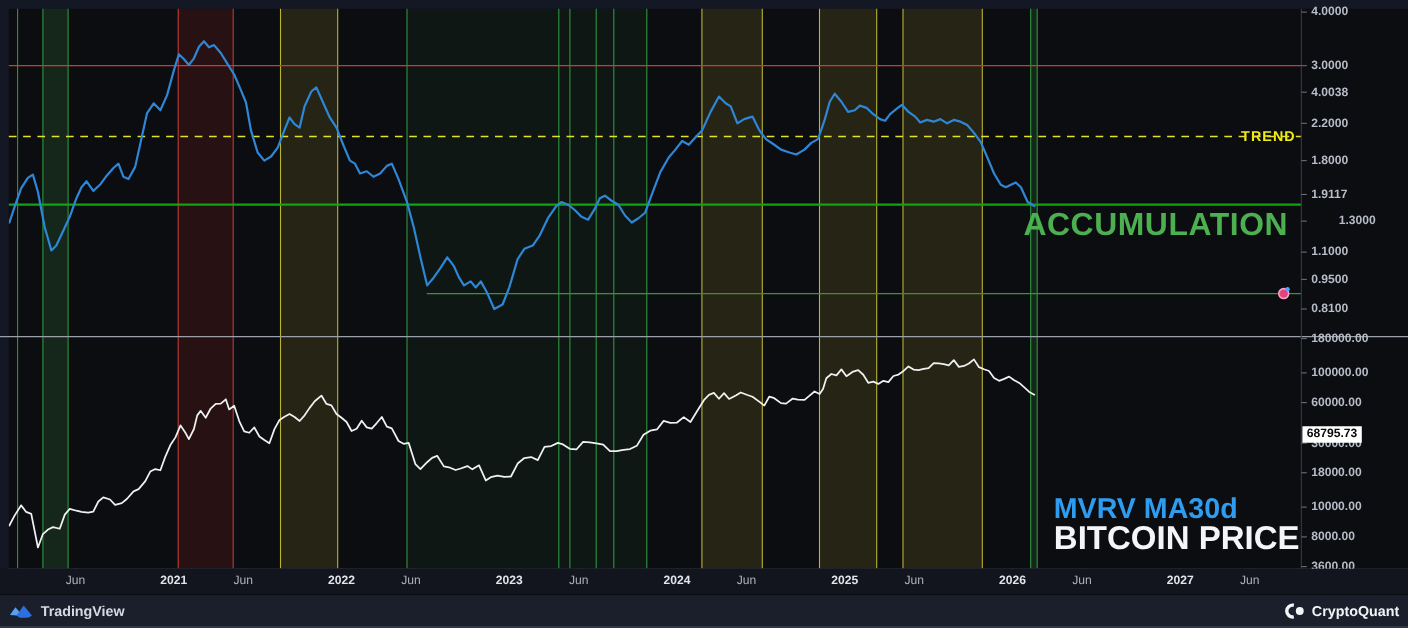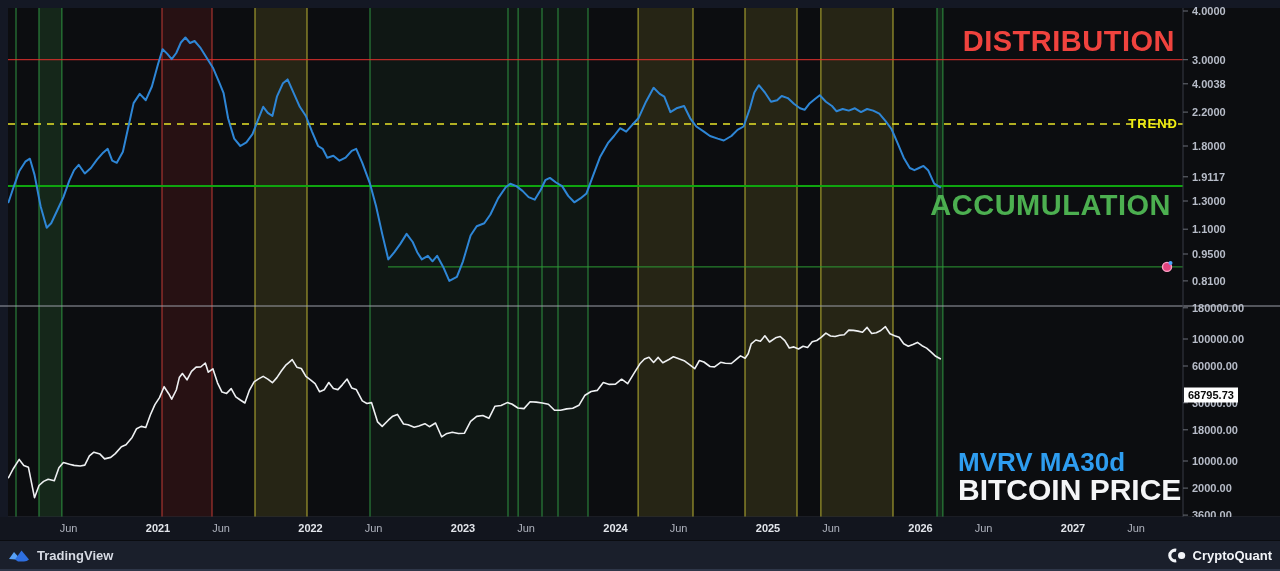--- a/index.html
+++ b/index.html
@@ -116,45 +116,44 @@
       <line x1="615.5" y1="517" x2="615.5" y2="521" stroke="#6b6f78" stroke-width="1"></line>
       <line x1="678.6" y1="517" x2="678.6" y2="521" stroke="#6b6f78" stroke-width="1"></line>
       <line x1="768.0" y1="517" x2="768.0" y2="521" stroke="#6b6f78" stroke-width="1"></line>
       <line x1="831.1" y1="517" x2="831.1" y2="521" stroke="#6b6f78" stroke-width="1"></line>
       <line x1="920.5" y1="517" x2="920.5" y2="521" stroke="#6b6f78" stroke-width="1"></line>
       <line x1="983.6" y1="517" x2="983.6" y2="521" stroke="#6b6f78" stroke-width="1"></line>
       <line x1="1073.0" y1="517" x2="1073.0" y2="521" stroke="#6b6f78" stroke-width="1"></line>
       <line x1="1136.1" y1="517" x2="1136.1" y2="521" stroke="#6b6f78" stroke-width="1"></line>
     </svg>
 
-  <span class="zone-label" id="zone-distribution">DISTRIBUTION</span>
   <span class="zone-label" id="zone-accumulation">ACCUMULATION</span>
 
   <span class="legend-label" id="legend-mvrv">MVRV MA30d</span>
   <span class="legend-label" id="legend-price">BITCOIN PRICE</span>
 
   <div id="price-axis">
     <div id="last-price-box" style="top: 350.8px; margin-top: 36px;">68795.73</div>
   <div class="ytick" style="top: 3px;">4.0000</div>
       <div class="ytick" style="top: 51.7px;">3.0000</div>
       <div class="ytick" style="top: 75.8px;">4.0038</div>
       <div class="ytick" style="top: 104.1px;">2.2000</div>
       <div class="ytick" style="top: 138px;">1.8000</div>
       <div class="ytick" style="top: 168.8px;">1.9117</div>
-      <div class="ytick" style="top: 193px;">1.3000</div>
+      <div class="ytick" style="top: 193px; margin-left: 25px;">1.3000</div>
       <div class="ytick" style="top: 221.2px;">1.1000</div>
       <div class="ytick" style="top: 246px;">0.9500</div>
       <div class="ytick" style="top: 272.9px;">0.8100</div>
       <div class="ytick" style="top: 299.8px;">180000.00</div>
       <div class="ytick" style="top: 331px;">100000.00</div>
       <div class="ytick" style="top: 358px;">60000.00</div>
       <div class="ytick" style="top: 394.8px;">30000.00</div>
       <div class="ytick" style="top: 421.8px;">18000.00</div>
       <div class="ytick" style="top: 453px;">10000.00</div>
-      <div class="ytick" style="top: 480.1px;">2000.00</div>
+      <div class="ytick" style="top: 480.1px;">8000.00</div>
       <div class="ytick" style="top: 507.1px;">3600.00</div>
     </div>
 
   <div id="time-axis">
       <div class="xtick" style="left: 68.6px;">Jun</div>
       <div class="xtick year" style="left: 158px;">2021</div>
       <div class="xtick" style="left: 221.1px;">Jun</div>
       <div class="xtick year" style="left: 310.5px;">2022</div>
       <div class="xtick" style="left: 373.6px;">Jun</div>
       <div class="xtick year" style="left: 463px;">2023</div>

